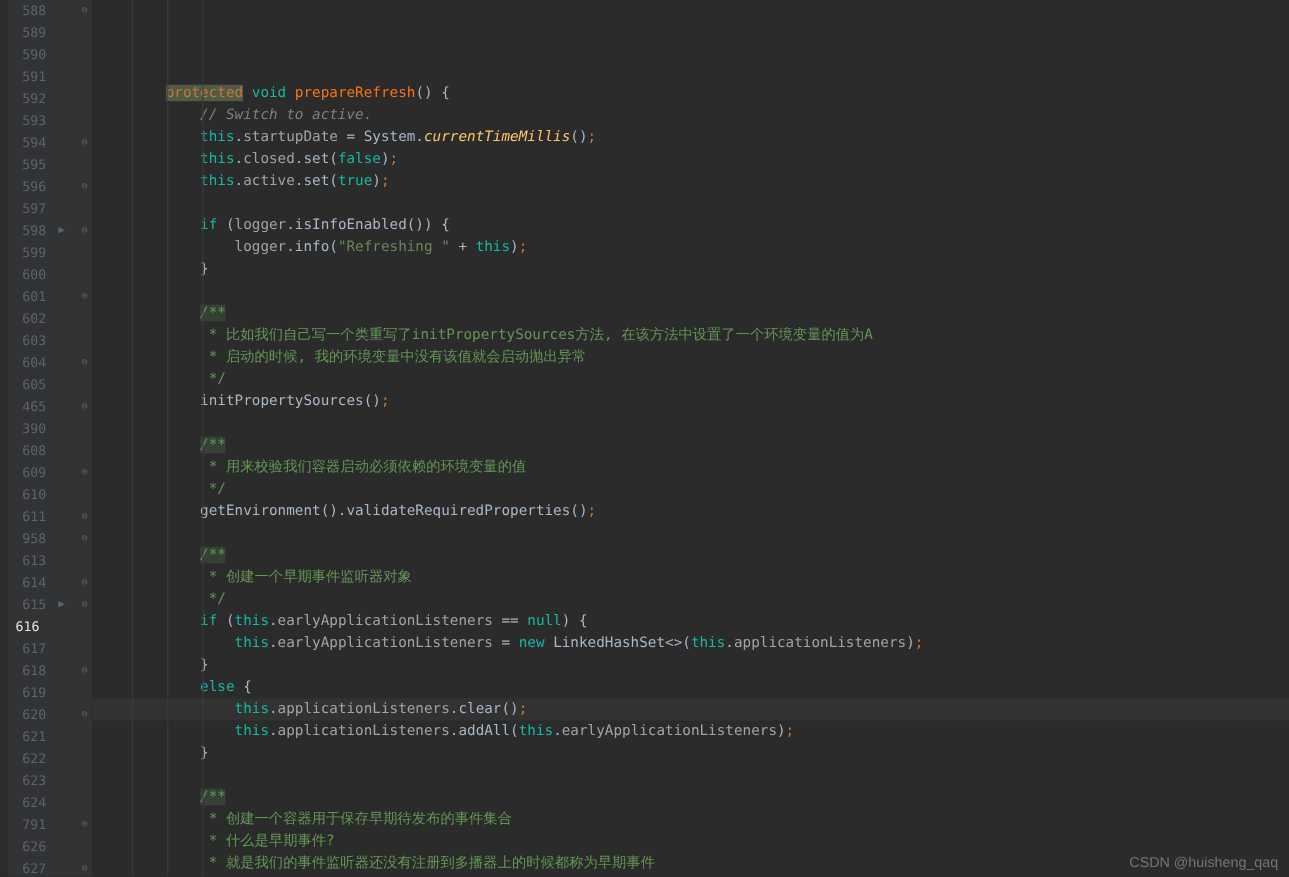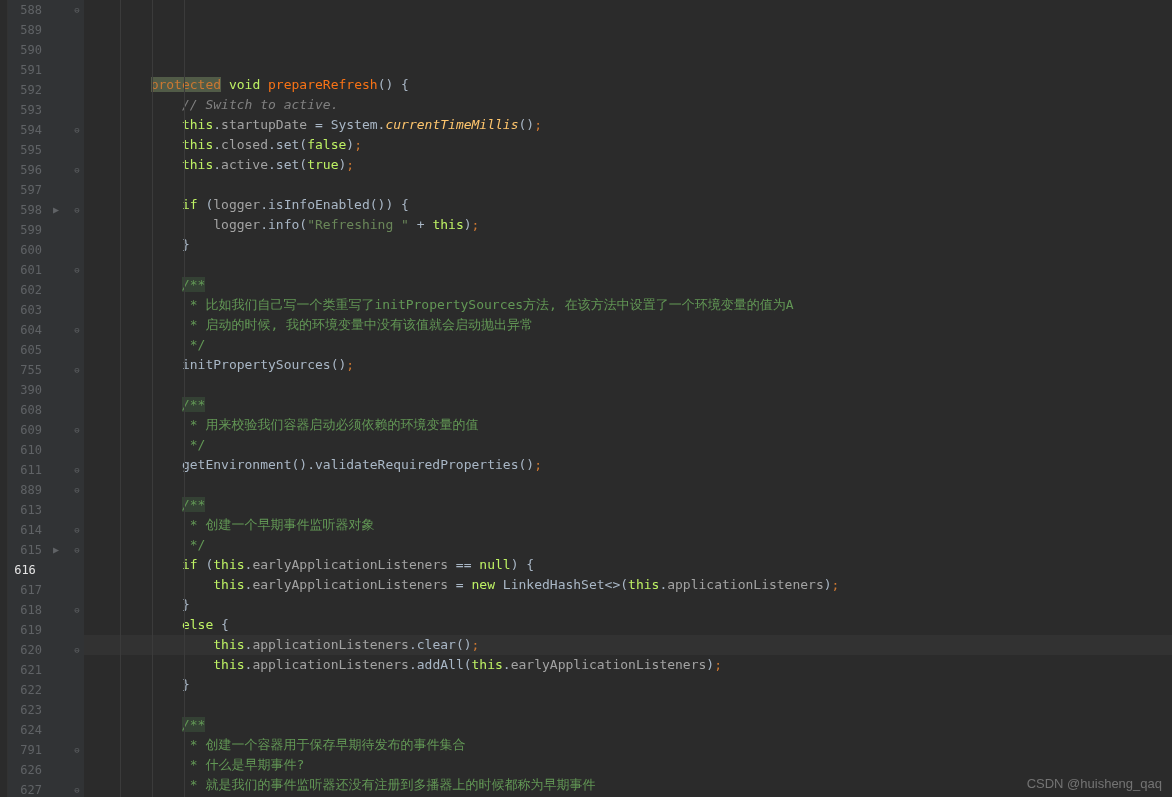--- a/index.html
+++ b/index.html
@@ -8,21 +8,21 @@
   .left-margin { width: 8px; background: #2b2b2b; border-right: 1px solid #323232; }
   .gutter { width: 42px; background: #313335; color: #606366; text-align: right; padding-right: 8px; user-select: none; }
   .gutter-line { height: 20px; line-height: 20px; font-size: 12px; }
   .markers { width: 20px; background: #313335; position: relative; }
   .fold-bar { width: 14px; background: #313335; position: relative; }
   .fold-icon { position: absolute; left: 2px; width: 10px; height: 10px; color: #606366; font-size: 9px; line-height: 10px; text-align: center; cursor: pointer; }
   .code-area { flex: 1; background: #2b2b2b; color: #a9b7c6; position: relative; overflow: hidden; white-space: pre; }
   .code-line { height: 20px; line-height: 20px; padding-left: 4px; }
   .code-line.current { background: #323232; }
   .indent-guide { position: absolute; top: 0; bottom: 0; width: 1px; background: #3b3b3b; }
-  .tok-kw { color: #bef264; }
+  .tok-kw { color: #14b8a6; }
   .tok-kw-hl { color: #cc7832; background: #515b47; margin-top: 20px; }
   .tok-str { color: #6a8759; }
   .tok-cmt { color: #808080; font-style: italic; }
   .tok-doc { color: #629755; }
   .tok-docbg { color: #629755; background: #344134; font-style: italic; }
   .tok-method { color: #ffc66d; font-style: italic; }
   .tok-method-n { color: #f97316; }
   .tok-field { color: #a3a3a3; }
   .tok-punc { color: #cc7832; }
   .tok-paren { color: #a9b7c6; }
@@ -46,27 +46,27 @@
       <div class="gutter-line">596</div>
       <div class="gutter-line">597</div>
       <div class="gutter-line">598</div>
       <div class="gutter-line">599</div>
       <div class="gutter-line">600</div>
       <div class="gutter-line">601</div>
       <div class="gutter-line">602</div>
       <div class="gutter-line">603</div>
       <div class="gutter-line">604</div>
       <div class="gutter-line">605</div>
-      <div class="gutter-line">755</div>
+      <div class="gutter-line">465</div>
       <div class="gutter-line">390</div>
       <div class="gutter-line">608</div>
       <div class="gutter-line">609</div>
       <div class="gutter-line">610</div>
       <div class="gutter-line">611</div>
-      <div class="gutter-line">889</div>
+      <div class="gutter-line">958</div>
       <div class="gutter-line">613</div>
       <div class="gutter-line">614</div>
       <div class="gutter-line">615</div>
       <div class="gutter-line" style="color: #e5e5e5; text-align: center;">616</div>
       <div class="gutter-line">617</div>
       <div class="gutter-line">618</div>
       <div class="gutter-line">619</div>
       <div class="gutter-line">620</div>
       <div class="gutter-line">621</div>
       <div class="gutter-line">622</div>

